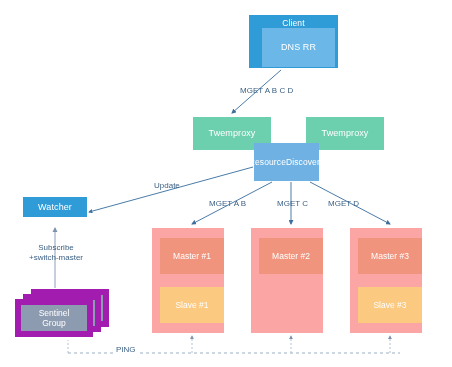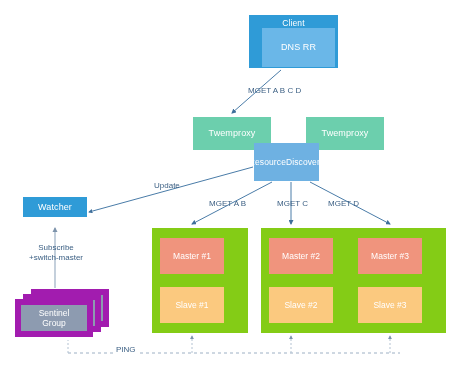--- a/index.html
+++ b/index.html
@@ -83,26 +83,26 @@
   #sent-l1{
     left:1px;top:10px;
     display:flex;align-items:center;justify-content:center;
     flex-direction:column;
     color:#fff;font-size:8.5px;line-height:1.2;
   }
 
   
   .cluster{
     position:absolute;
-    top:228px;width:96px;height:105px;
-    background:#84cc16;
+    top:228px;width:72px;height:105px;
+    background:#fca5a5;
     box-sizing:border-box;
   }
   #cluster-1{left:152px;}
-  #cluster-2{left:261px;text-align:right;}
+  #cluster-2{left:251px;text-align:right;}
   #cluster-3{left:350px;}
   .master-box{
     position:absolute;left:8px;top:10px;width:64px;height:36px;
     background:#f0947d;
     display:flex;align-items:center;justify-content:center;
     color:#fff;font-size:8.5px;
   }
   .slave-box{
     position:absolute;left:8px;top:59px;width:64px;height:36px;
     background:#fbc97f;
@@ -112,21 +112,21 @@
 
   
   .elabel{
     position:absolute;
     color:#3b5f83;
     font-size:8px;
     white-space:nowrap;
     line-height:1.25;
     text-align:center;
   }
-  #label-mget-abcd{left:228px;top:86px;padding-left:20px;}
+  #label-mget-abcd{left:220px;top:86px;padding-left:20px;}
   #label-update{left:154px;top:181px;}
   #label-subscribe{left:22px;top:243px;width:68px;}
   #label-mget-ab{left:209px;top:199px;}
   #label-mget-c{left:277px;top:199px;}
   #label-mget-d{left:328px;top:199px;}
   #label-ping{left:113px;top:345px;background:#ffffff;padding:0 3px;}
 </style>
 </head>
 <body>
 
@@ -206,23 +206,20 @@
     </div>
     <div class="slave-box">
       <span>Slave #1</span>
     </div>
   </div>
 
   <div class="cluster" id="cluster-2">
     <div class="master-box">
       <span>Master #2</span>
     </div>
-    <div class="slave-box">
-      <span>Slave #2</span>
-    </div>
   </div>
 
   <div class="cluster" id="cluster-3">
     <div class="master-box">
       <span>Master #3</span>
     </div>
     <div class="slave-box">
       <span>Slave #3</span>
     </div>
   </div>

